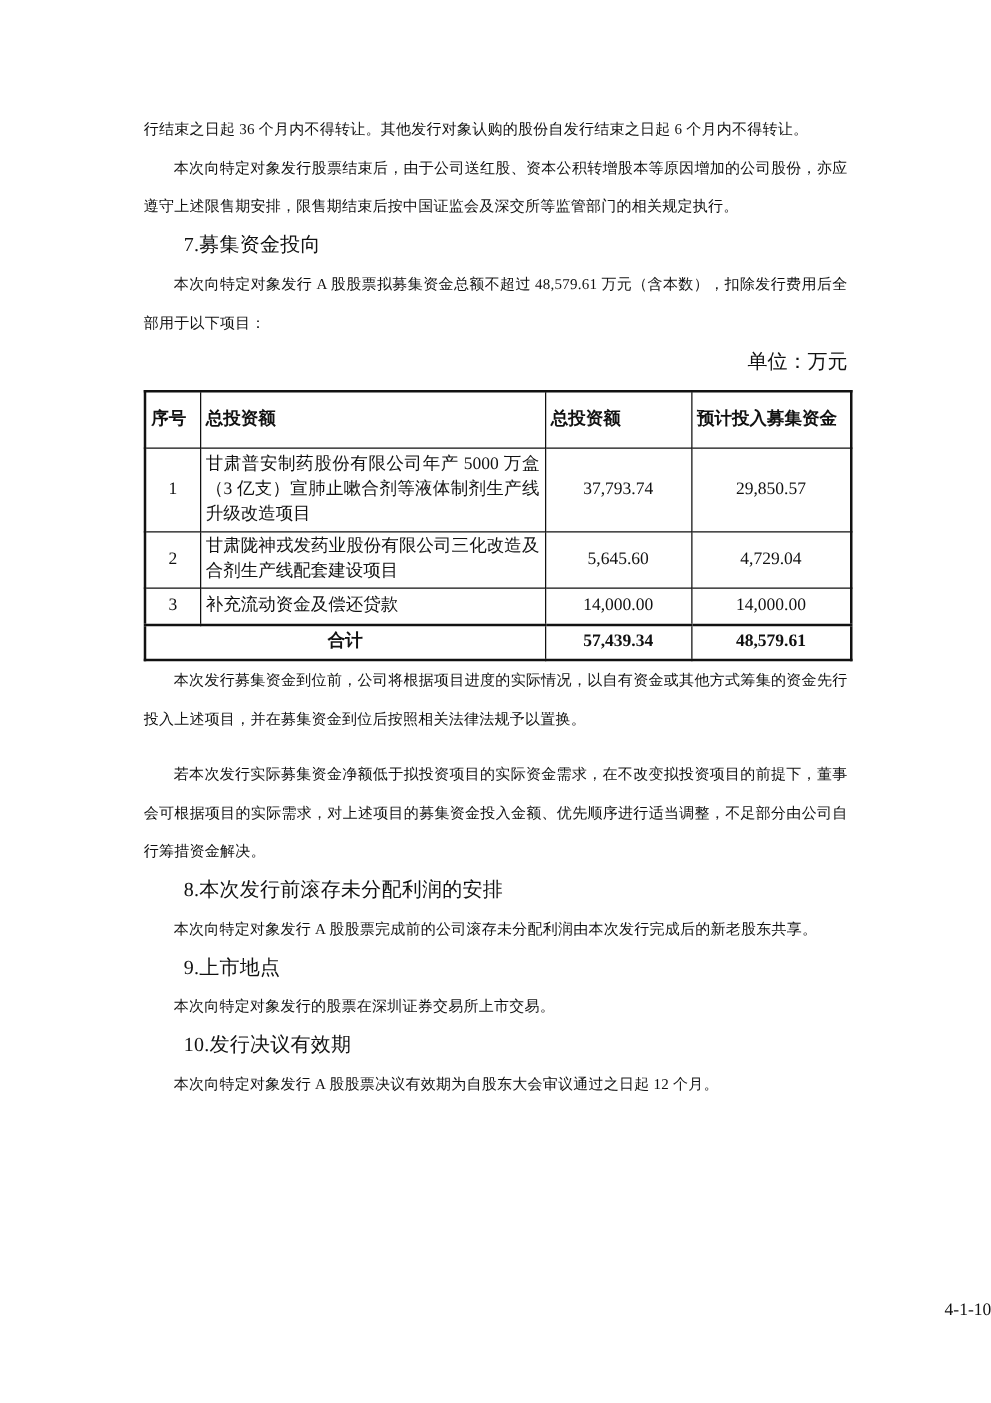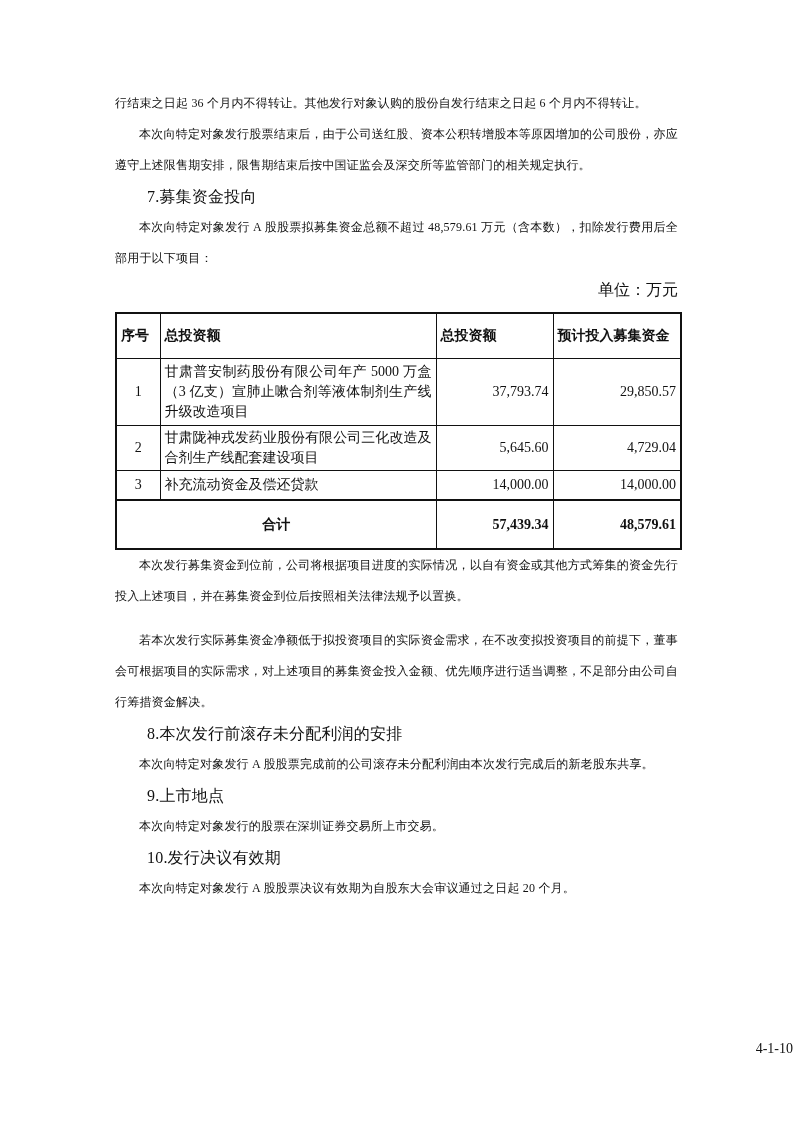--- a/index.html
+++ b/index.html
@@ -58,25 +58,25 @@
     padding: 2px 4px;
   }
   table.fund-table th {
     font-weight: bold;
     text-align: left;
   }
   tr.hdr-row   { height: 45px; }
   tr.row-1     { height: 67px; }
   tr.row-2     { height: 42px; }
   tr.row-3     { height: 30px; }
-  tr.total-row { height: 49px; }
+  tr.total-row { height: 28px; }
   tr.total-row td { border-top: 2px solid #111111; }
   td.cell-no   { text-align: center; }
   td.cell-name { text-align: left; padding-left: 8px; padding-right: 6px; text-align: justify; }
-  td.cell-num  { text-align: right; padding-right: 10px; }
+  td.cell-num  { text-align: center; padding-right: 10px; }
   td.cell-total-label { text-align: center; font-weight: bold; }
   td.bold { font-weight: bold; }
   .after-table { margin-top: 13px; }
   .footer {
     position: absolute;
     left: 0; top: 1040px;
     width: 793px;
     text-align: right;
     font-size: 14px;
     line-height: 18px;
@@ -135,18 +135,18 @@
       </tbody>
     </table>
 
     <p class="para">本次发行募集资金到位前，公司将根据项目进度的实际情况，以自有资金或其他方式筹集的资金先行投入上述项目，并在募集资金到位后按照相关法律法规予以置换。</p>
     <p class="para after-table">若本次发行实际募集资金净额低于拟投资项目的实际资金需求，在不改变拟投资项目的前提下，董事会可根据项目的实际需求，对上述项目的募集资金投入金额、优先顺序进行适当调整，不足部分由公司自行筹措资金解决。</p>
     <p class="heading">8.本次发行前滚存未分配利润的安排</p>
     <p class="para">本次向特定对象发行 A 股股票完成前的公司滚存未分配利润由本次发行完成后的新老股东共享。</p>
     <p class="heading">9.上市地点</p>
     <p class="para">本次向特定对象发行的股票在深圳证券交易所上市交易。</p>
     <p class="heading">10.发行决议有效期</p>
-    <p class="para">本次向特定对象发行 A 股股票决议有效期为自股东大会审议通过之日起 20 个月。</p>
+    <p class="para">本次向特定对象发行 A 股股票决议有效期为自股东大会审议通过之日起 12 个月。</p>
 
   </div>
 
   <div class="footer">4-1-10</div>
 </div>
 
 </body></html>

